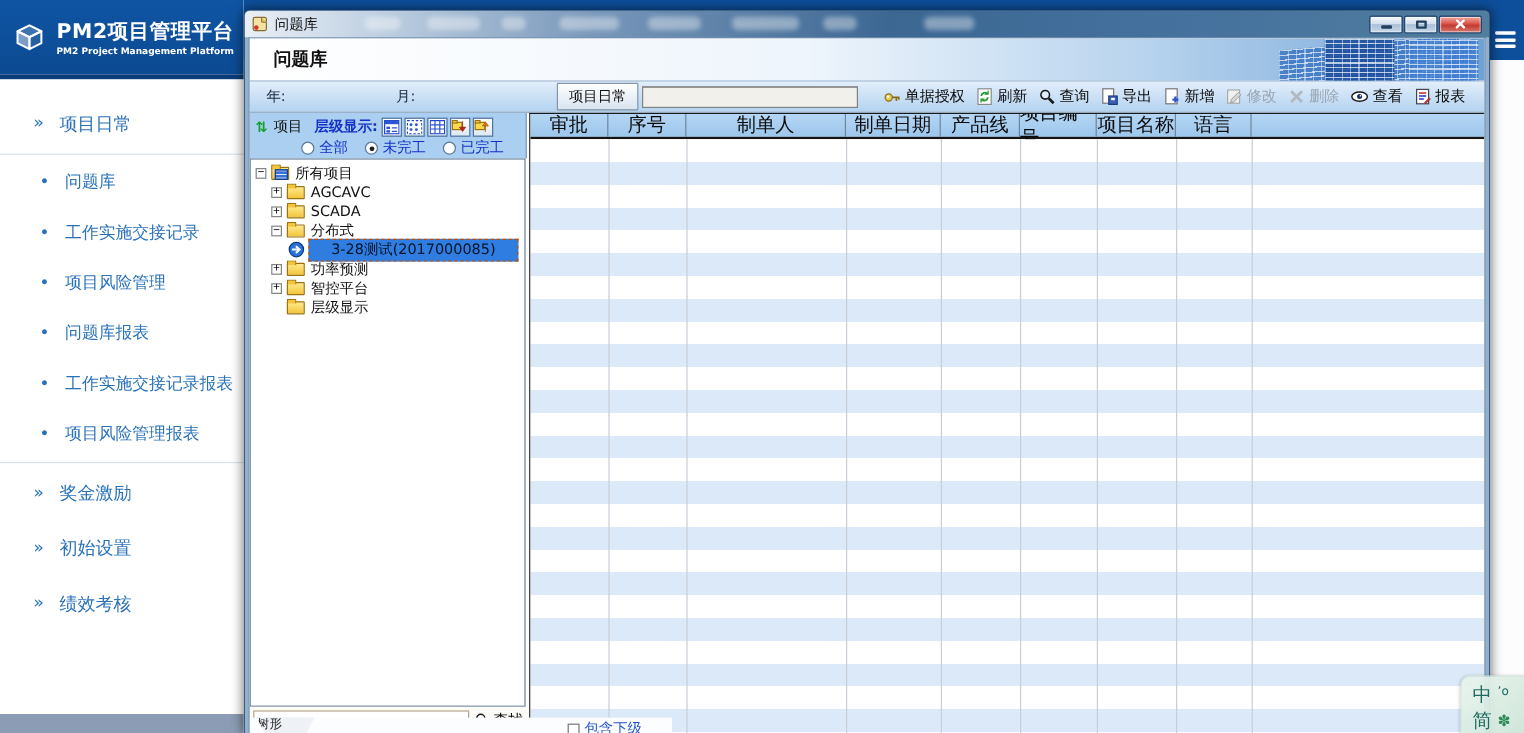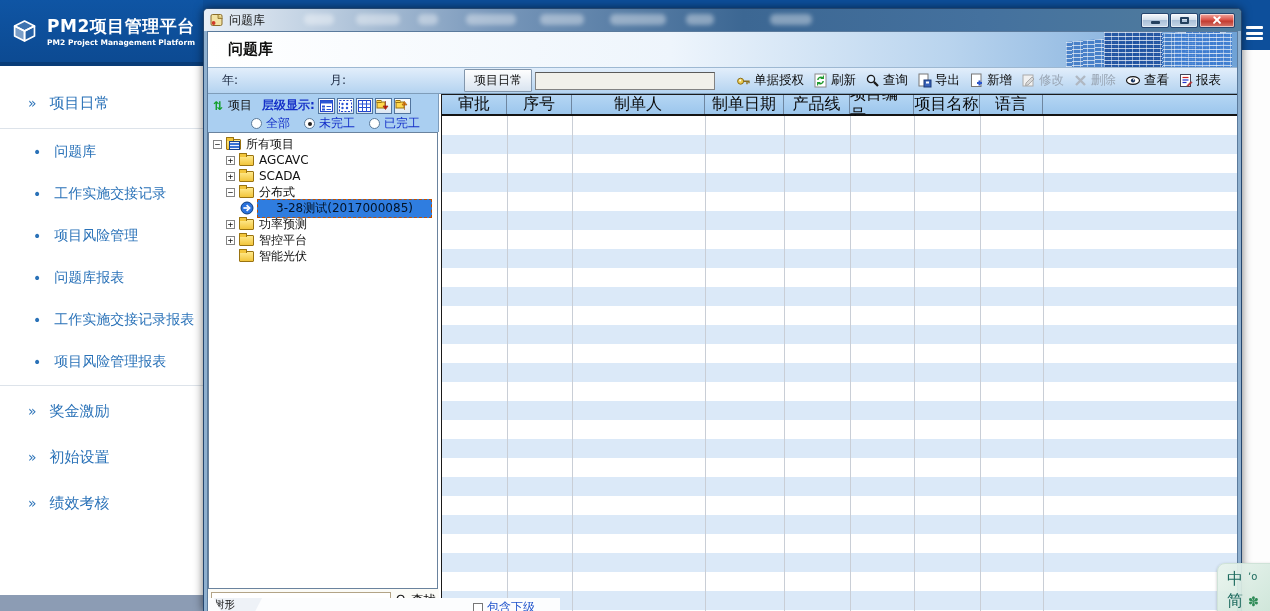--- a/index.html
+++ b/index.html
@@ -443,21 +443,21 @@
             <span>功率预测</span>
           </div>
           <div class="tnode indent1">
             <span class="expander">+</span>
             <span class="folder"></span>
             <span>智控平台</span>
           </div>
           <div class="tnode indent1">
             <span class="exp-spacer"></span>
             <span class="folder"></span>
-            <span>智能光伏</span>
+            <span>层级显示</span>
           </div>
         </div>
 
         <div class="tree-search">
           <input type="text" style="">
           <span class="find-btn">
             <svg width="14" height="14" viewBox="0 0 15 15">
               <circle cx="6" cy="6" r="3.6" fill="#fff" stroke="#1a1a1a" stroke-width="1.3"></circle>
               <line x1="8.9" y1="8.9" x2="13" y2="13" stroke="#1a1a1a" stroke-width="2.2"></line>
             </svg>

